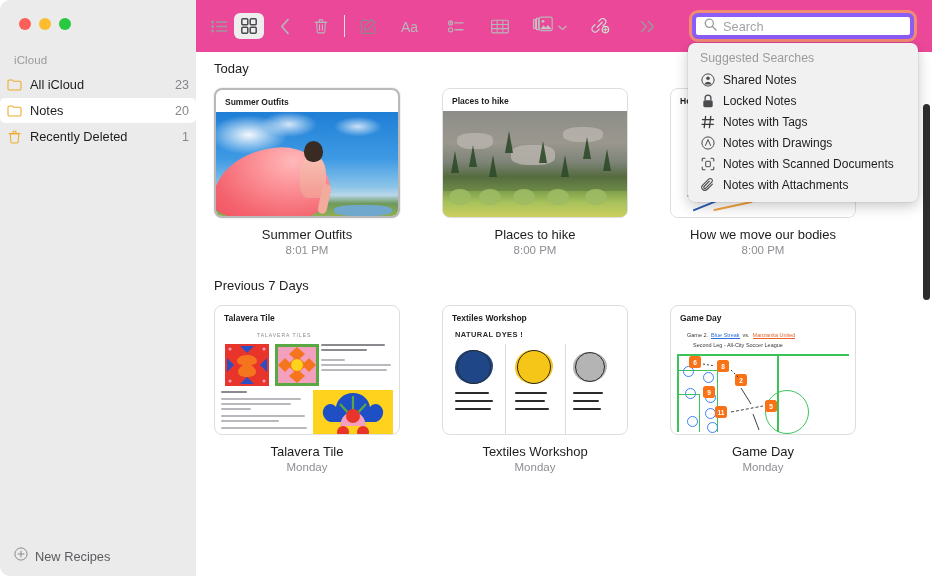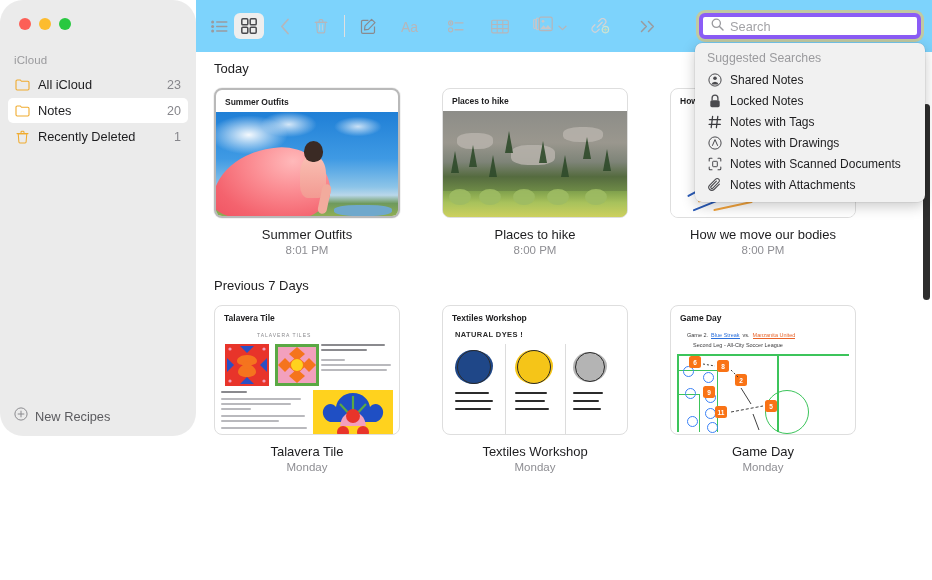--- a/index.html
+++ b/index.html
@@ -14,47 +14,46 @@
     width: 932px; height: 580px;
     background: #ffffff;
     display: flex;
     overflow: hidden;
   }
 
   
   .sidebar {
     position: relative;
     width: 196px;
-    height: 436px;
+    height: 576px;
     background: #ebebeb;
     border-top-left-radius: 10px;
     border-bottom-left-radius: 10px;
     flex: 0 0 196px;
     display: flex;
     flex-direction: column;
-    border-radius: 23px;
   }
   .traffic-lights {
     display: flex;
     gap: 8px;
     padding: 18px 0 0 19px;
     height: 44px;
   }
   .tl { width: 12px; height: 12px; border-radius: 50%; }
   .tl.red { background: #fc5f57; }
   .tl.yellow { background: #fdbc2e; }
   .tl.green { background: #28c840; }
 
   .sb-section-label {
     font-size: 11.5px;
     color: #9a9a9d;
     padding: 10px 0 6px 14px;
     letter-spacing: 0.1px;
   }
-  .sb-list { padding: 0 8px; }
+  .sb-list { padding: 0 0; }
   .sb-item {
     display: flex;
     align-items: center;
     height: 25px;
     border-radius: 5px;
     padding: 0 7px 0 6px;
     margin-bottom: 1px;
     cursor: default;
   }
   .sb-item.selected { background: #ffffff; }
@@ -102,22 +101,22 @@
     display: flex;
     flex-direction: column;
     overflow: hidden;
   }
 
   .toolbar {
     height: 52px;
     flex: 0 0 52px;
     display: flex;
     align-items: center;
-    padding: 0 11px 0 8px;
-    background: #7dd3fc;
+    padding: 0 18px 0 8px;
+    background: #ec4899;
     position: relative;
     z-index: 5;
   }
   .tb-btn {
     width: 30px; height: 26px;
     display: flex; align-items: center; justify-content: center;
     border-radius: 6px;
     cursor: default;
     flex: 0 0 auto;
   }

